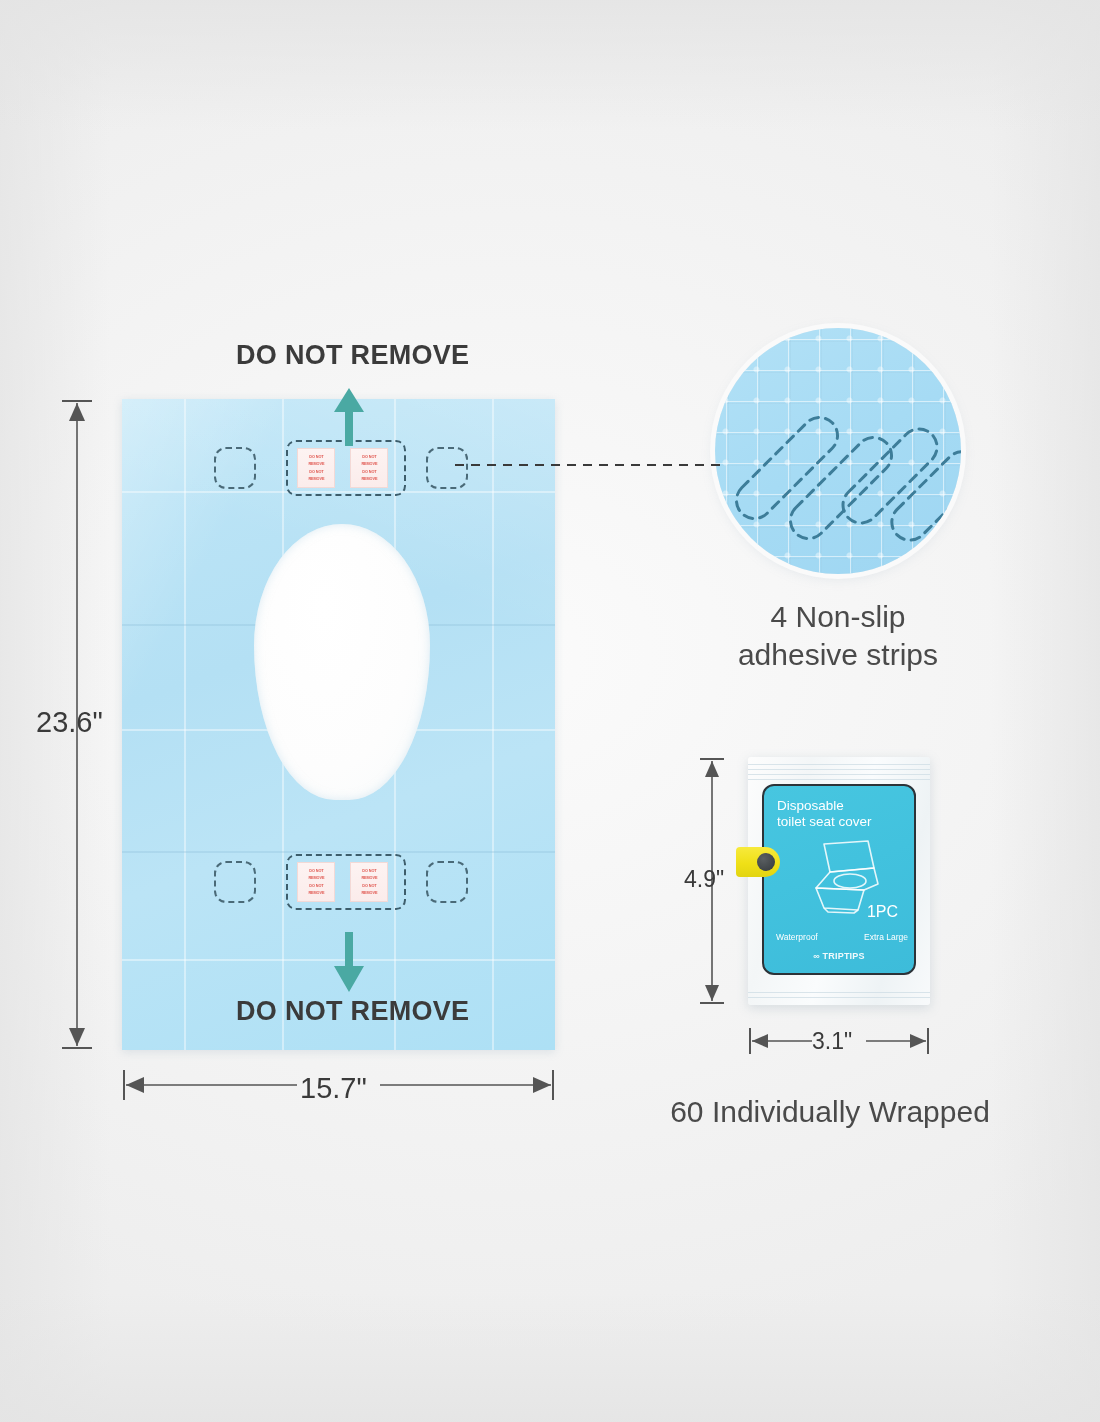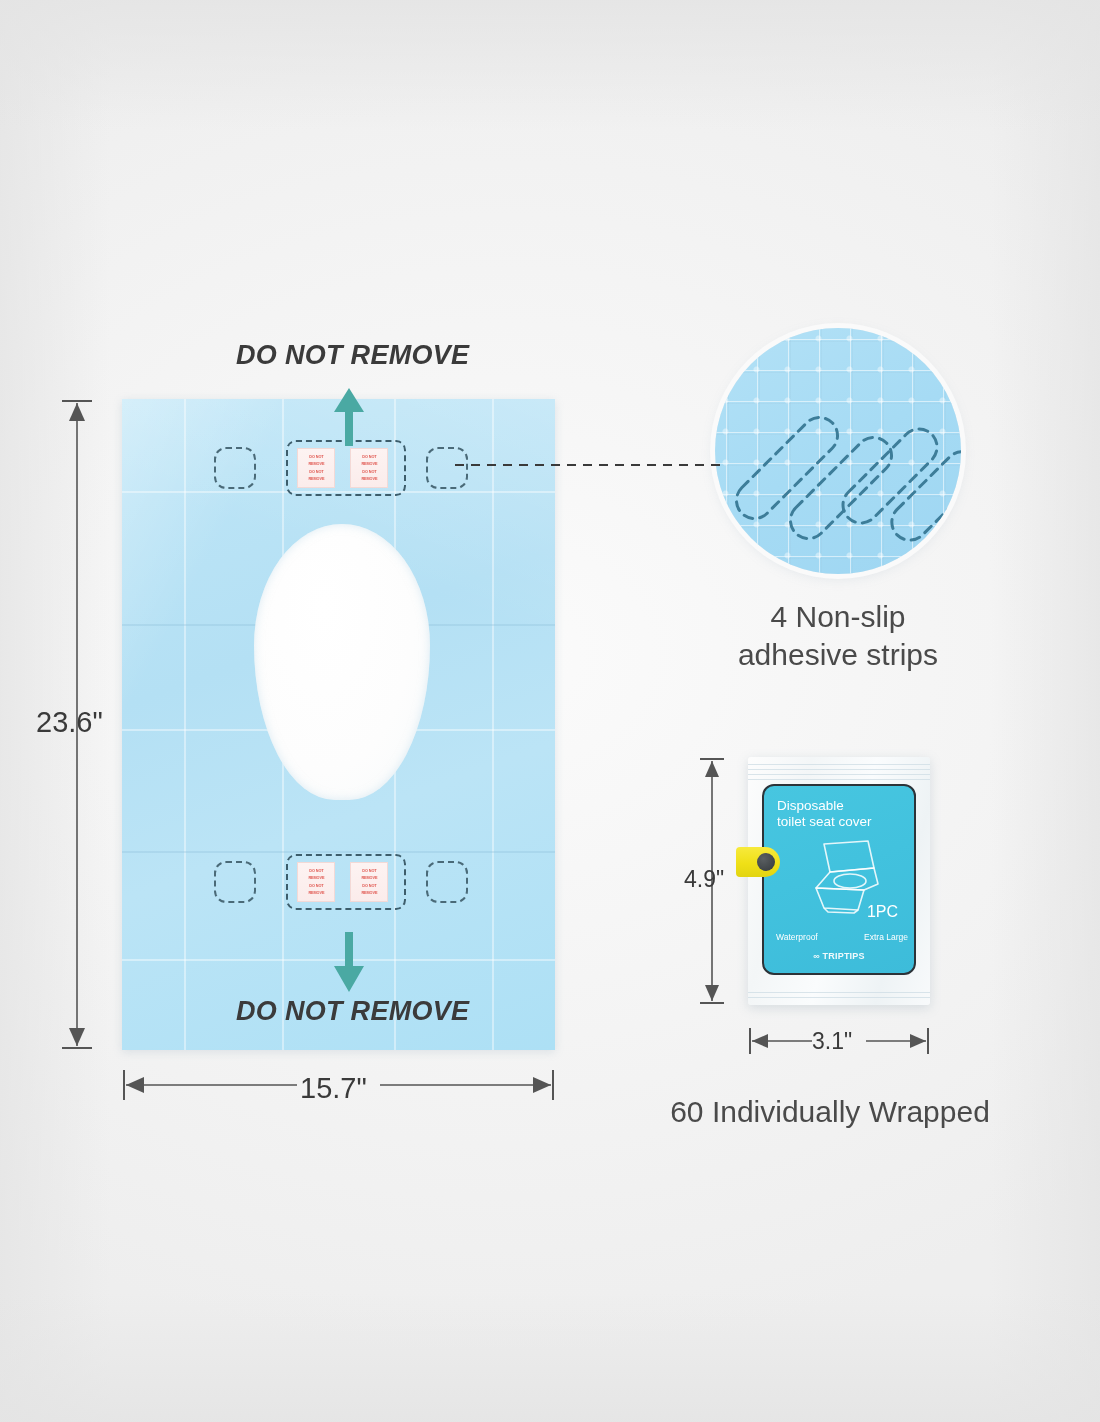--- a/index.html
+++ b/index.html
@@ -30,21 +30,20 @@
       linear-gradient(to right,  rgba(228,228,228,.75) 0, rgba(228,228,228,0) 110px),
       linear-gradient(to left,   rgba(228,228,228,.75) 0, rgba(228,228,228,0) 110px);
     pointer-events: none;
   }
 
   
   .hdr-bold {
     font-weight: bold;
     letter-spacing: .3px;
     color: #3b3b3b;
-    font-style: italic;
   }
   .dim-label {
     color: #3a3a3a;
     font-weight: 400;
   }
   .caption {
     color: #4a4a4a;
     font-weight: 400;
     line-height: 1.25;
   }

